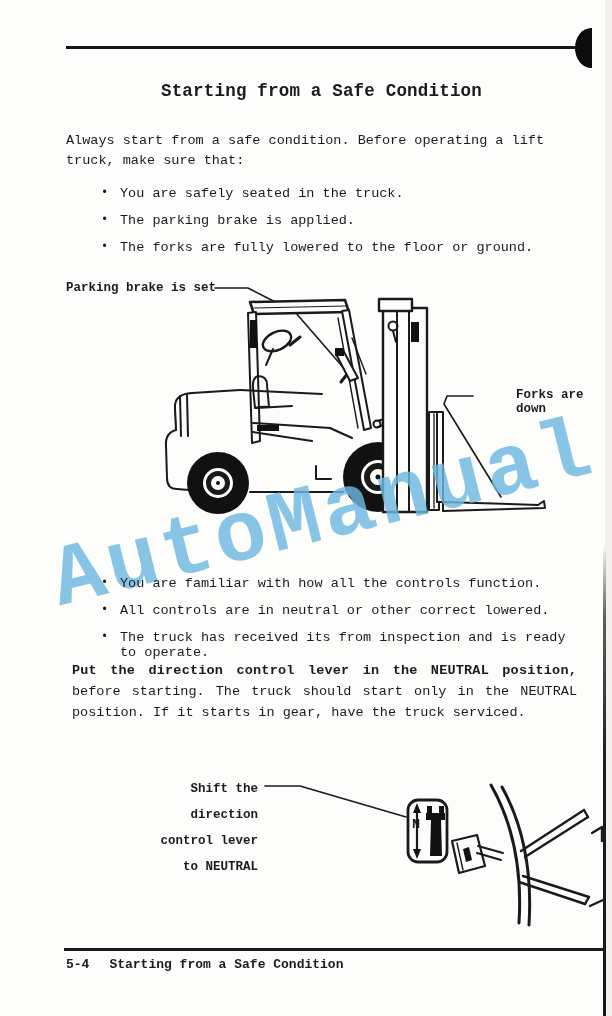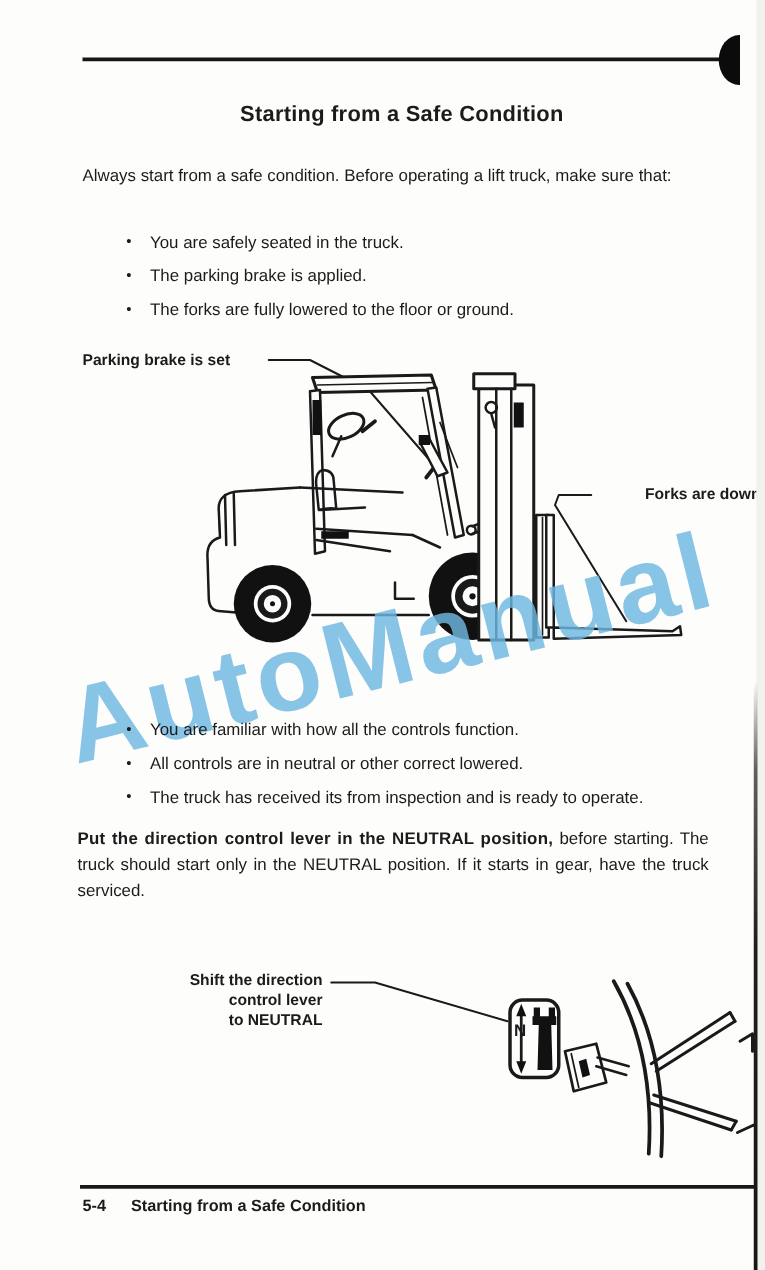--- a/index.html
+++ b/index.html
@@ -2,44 +2,44 @@
 <html><head>
 <meta charset="utf-8">
 <style>
   html,body{margin:0;padding:0;}
   body{
     width:612px;height:1016px;position:relative;overflow:hidden;
     background:#fbfbfa;
     font-family:"Liberation Sans","DejaVu Sans",sans-serif;
     color:#1b1b1b;
   }
-  .page{position:absolute;inset:0;width:612px;height:1016px;background:#fdfdfc;}
+  .page{position:absolute;inset:0;width:612px;height:1016px;background:#fdfdfc;font-family:Liberation Mono, monospace;}
   .abs{position:absolute;}
   .txt{z-index:3;}
   
   .top-rule{left:66px;top:46px;width:510px;height:3px;background:#161616;z-index:3;}
   .thumb-tab{left:575px;top:28px;width:17px;height:40px;background:#0b0b0b;
     border-radius:18px 0 0 18px / 22px 0 0 22px;z-index:3;}
   .title{left:66px;top:81px;width:511px;text-align:center;
     font-size:17.5px;font-weight:bold;letter-spacing:.2px;}
   
   .para{font-size:13.5px;line-height:20px;}
   .intro{left:66px;top:131px;width:482px;}
   .blist{left:101px;width:478px;font-size:13.5px;}
   .blist1{top:186px;}
   .blist2{top:576px;}
   .bi{display:flex;margin-bottom:12px;line-height:15px;}
   .dot{width:19px;flex:0 0 19px;font-size:12px;line-height:15px;}
-  .neutral-para{left:62px;top:660px;width:505px;font-size:13.5px;line-height:21px;text-align:justify;}
+  .neutral-para{left:72px;top:660px;width:505px;font-size:13.5px;line-height:21px;text-align:justify;}
   .neutral-para b{letter-spacing:.2px;}
   
   .figlabel{font-size:12.5px;font-weight:bold;z-index:3;}
   .lbl-parking{left:66px;top:281px;}
   .lbl-forks{left:476px;top:388px;padding-left:40px;}
-  .lbl-shift{left:120px;top:776px;width:138px;text-align:right;line-height:16px;white-space:pre-line;}
+  .lbl-shift{left:120px;top:776px;width:138px;text-align:right;line-height:26px;white-space:pre-line;}
   .gate-letter{left:409px;top:817px;width:14px;text-align:center;font-size:13.5px;font-weight:bold;z-index:3;}
   
   .fig{left:0;z-index:1;}
   .fig1{top:278px;width:612px;height:292px;}
   .fig2{top:773px;width:612px;height:185px;}
   svg{display:block;}
   
   .watermark{
     left:56px;top:540px;z-index:2;
     font-size:86px;font-weight:bold;letter-spacing:4px;line-height:1;

